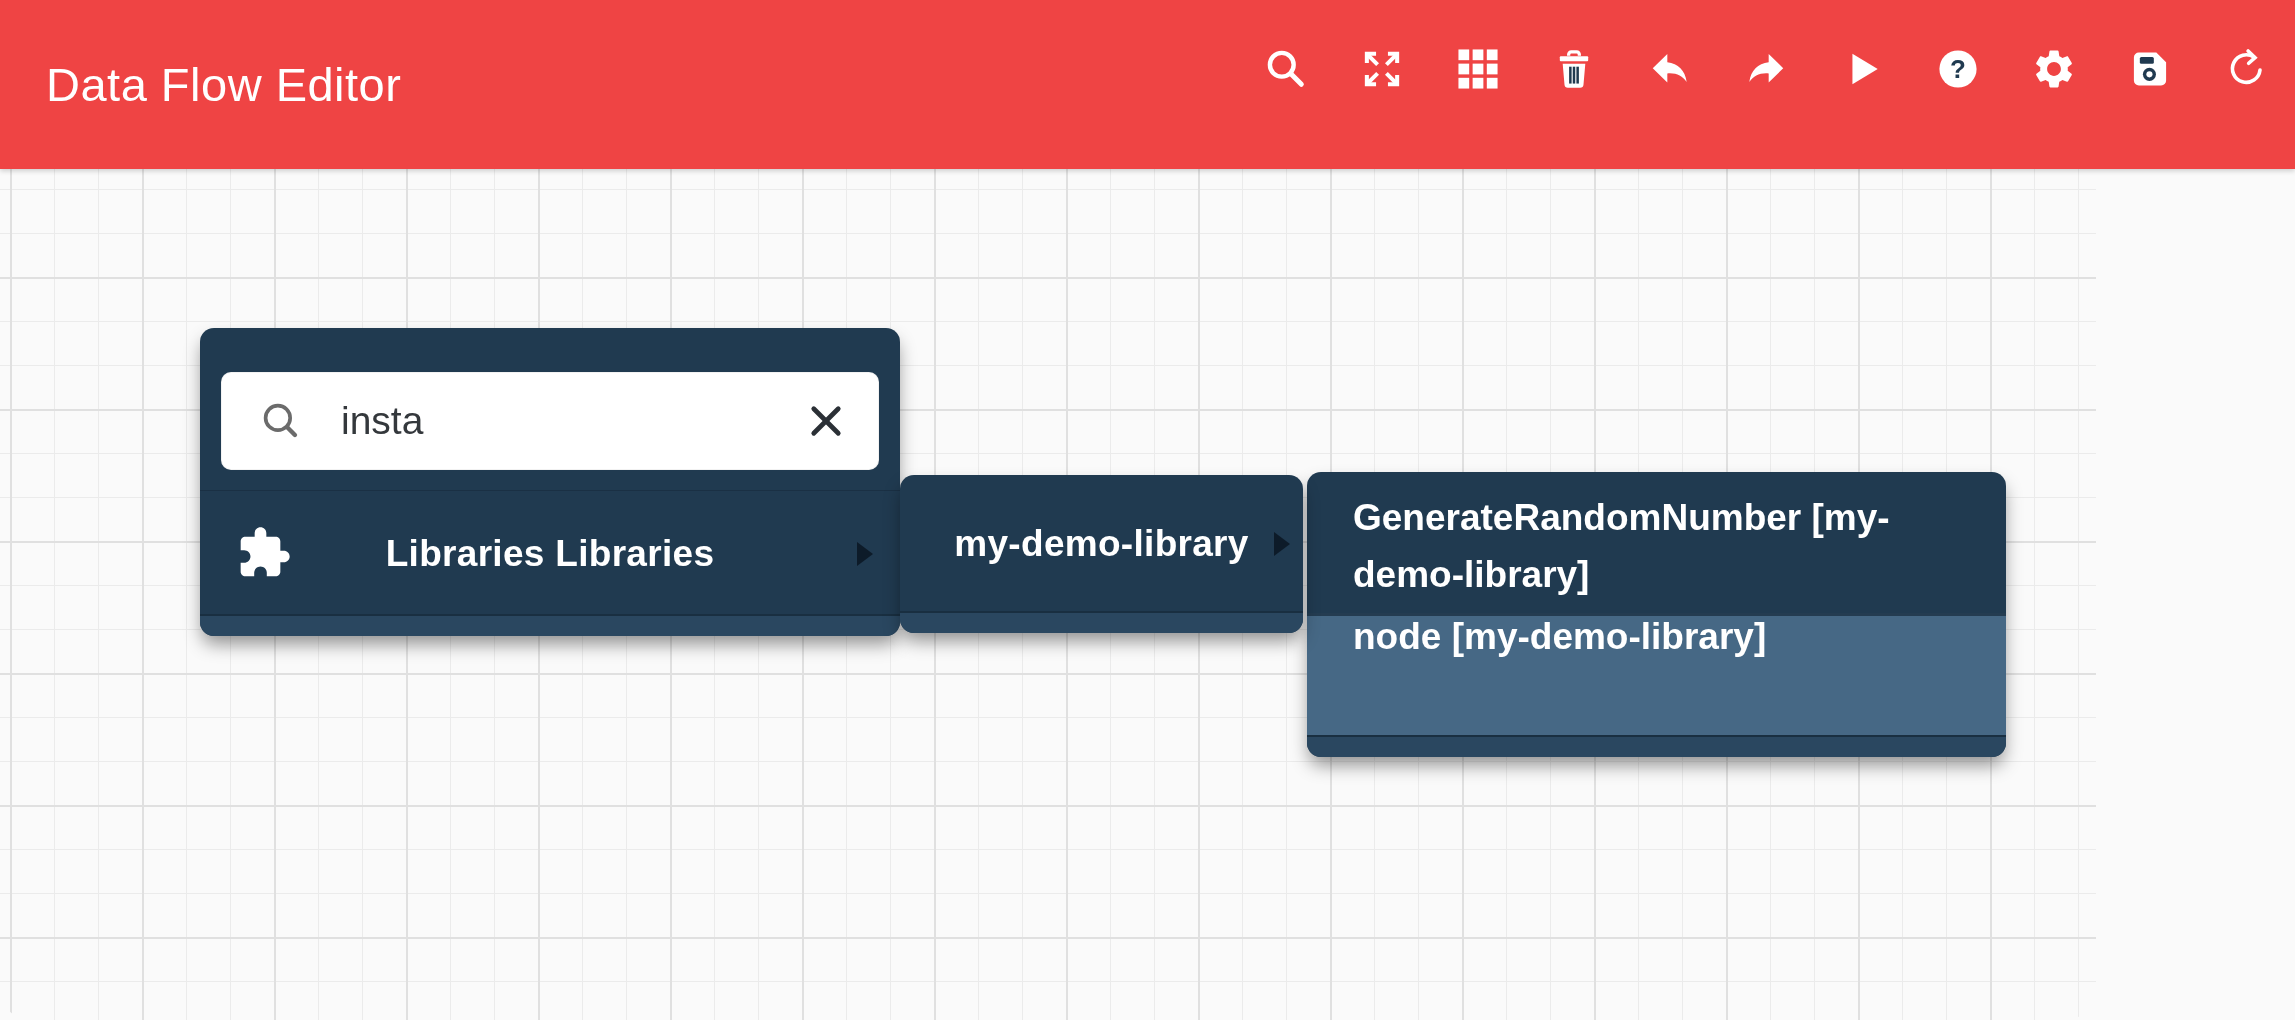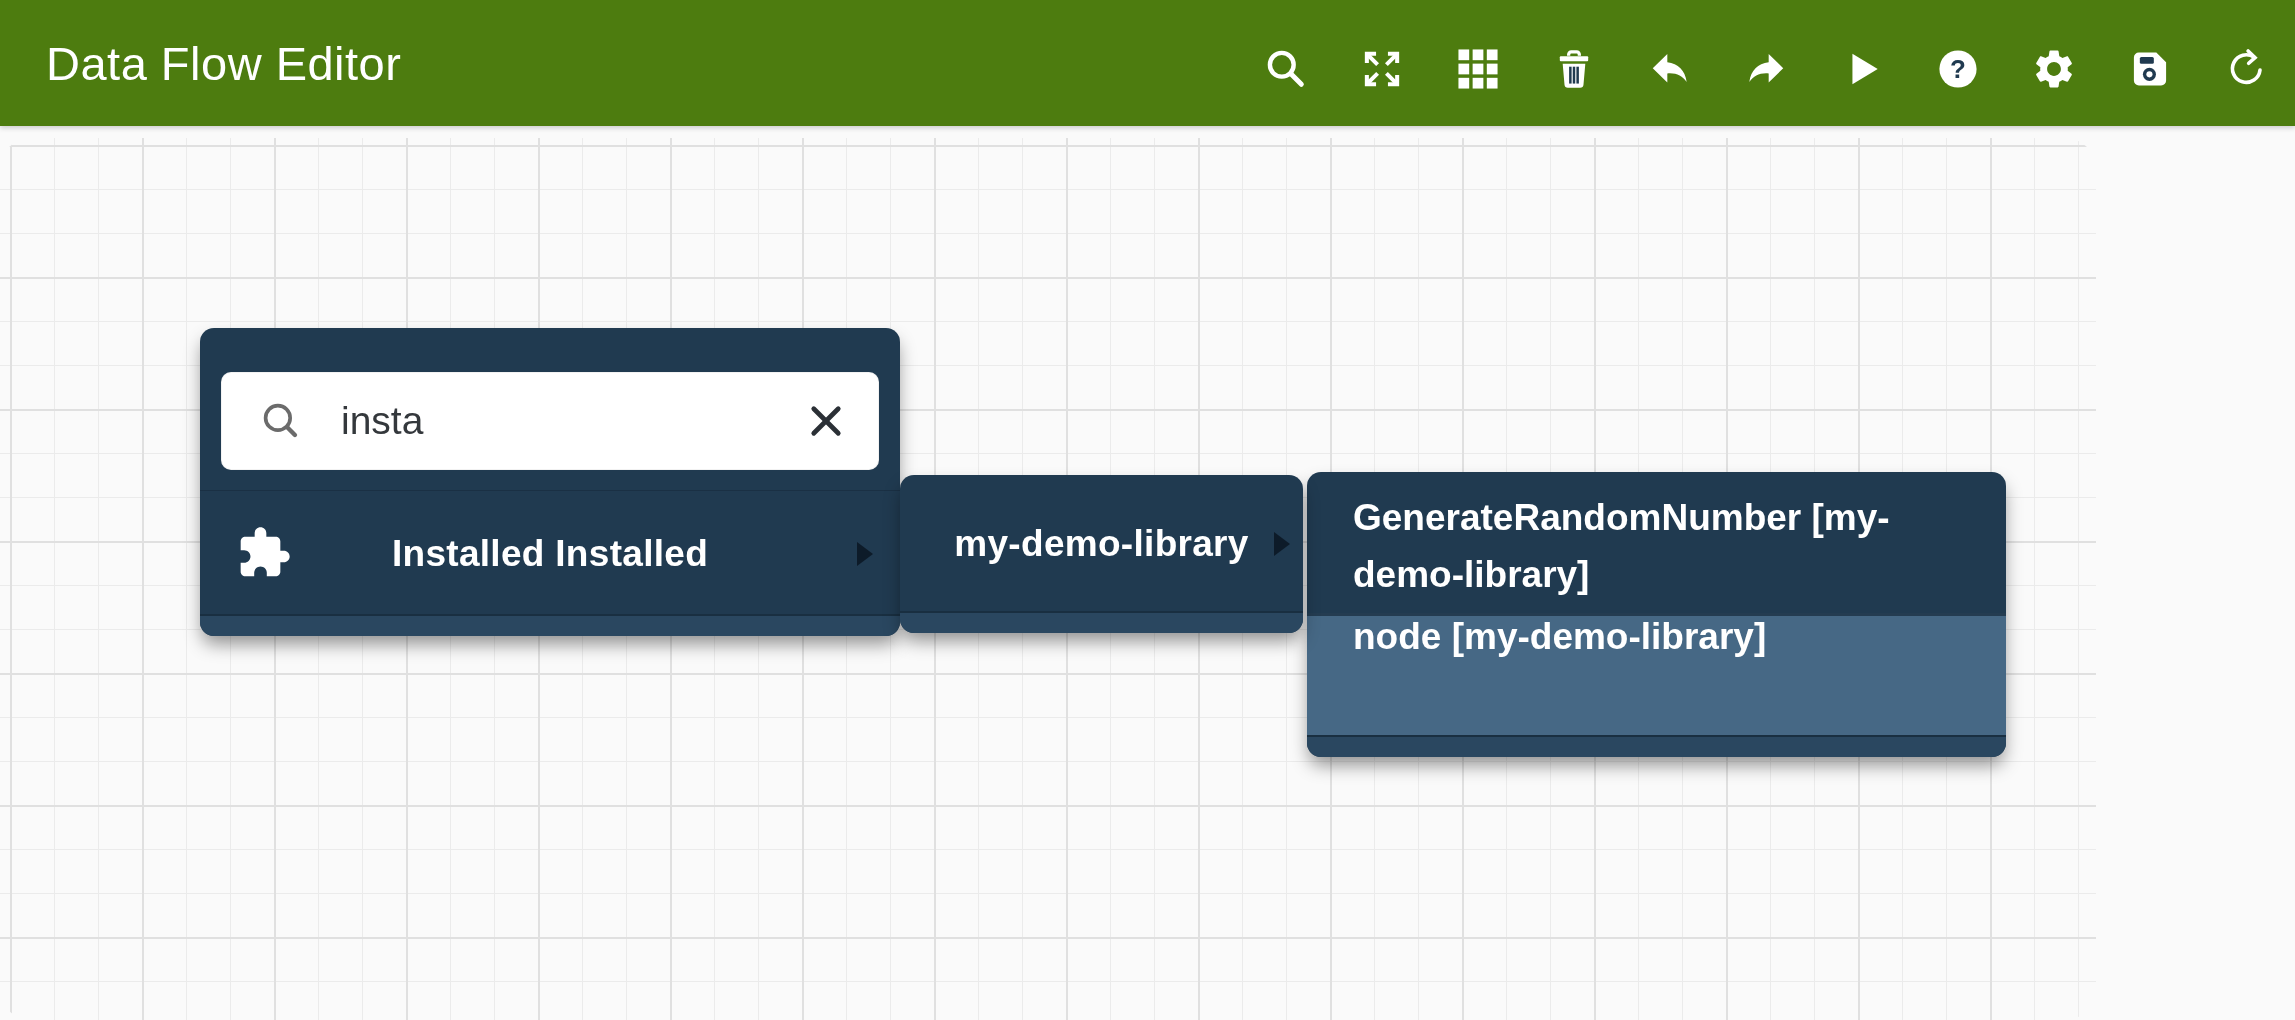--- a/index.html
+++ b/index.html
@@ -5,22 +5,22 @@
   html,body{margin:0;padding:0;}
   body{
     width:2295px;height:1020px;overflow:hidden;
     font-family:"Liberation Sans","DejaVu Sans",sans-serif;
     background:#fafafa;
   }
   .page{position:relative;width:2295px;height:1020px;}
 
   
   .app-header{
-    position:absolute;left:0;top:0;width:2295px;height:126px;
-    background:#4d7c0f;display:flex;align-items:center;
+    position:absolute;left:0;top:0;width:2295px;height:169px;
+    background:#ef4444;display:flex;align-items:center;
     box-shadow:0 2px 5px rgba(0,0,0,.18);z-index:10;
   }
   .app-title{
     margin:0 0 0 46px;color:#ffffff;font-size:47px;font-weight:400;
     letter-spacing:.5px;
   }
   .toolbar{
     position:absolute;right:26px;top:0;height:138px;
     display:flex;align-items:center;gap:50px;
   }
@@ -229,21 +229,21 @@
                 <line x1="19" y1="5" x2="5" y2="19"></line>
             </g>
           </svg>
         </button>
       </div>
 
       <div class="menu-row root-row">
         <svg class="puzzle" viewBox="0 0 24 24">
           <path fill="#fff" d="M20.5 11H19V7c0-1.1-.9-2-2-2h-4V3.5C13 2.12 11.88 1 10.5 1S8 2.12 8 3.5V5H4c-1.1 0-1.99.9-1.99 2v3.8H3.5c1.49 0 2.7 1.21 2.7 2.7s-1.21 2.7-2.7 2.7H2V20c0 1.1.9 2 2 2h3.8v-1.5c0-1.49 1.21-2.7 2.7-2.7 1.49 0 2.7 1.21 2.7 2.7V22H17c1.1 0 2-.9 2-2v-4h1.5c1.38 0 2.5-1.12 2.5-2.5S21.88 11 20.5 11z"></path>
         </svg>
-        <span class="row-label-center">Installed Installed</span>
+        <span class="row-label-center">Libraries Libraries</span>
         <svg class="caret" viewBox="0 0 22 28">
           <path d="M3,2 L19,14 3,26 Z" fill="#0d1b29"></path>
         </svg>
       </div>
     </div>
 
     <div class="panel sub2">
       <div class="menu-row item3a">
         <span>GenerateRandomNumber [my-demo-library]</span>
       </div>

